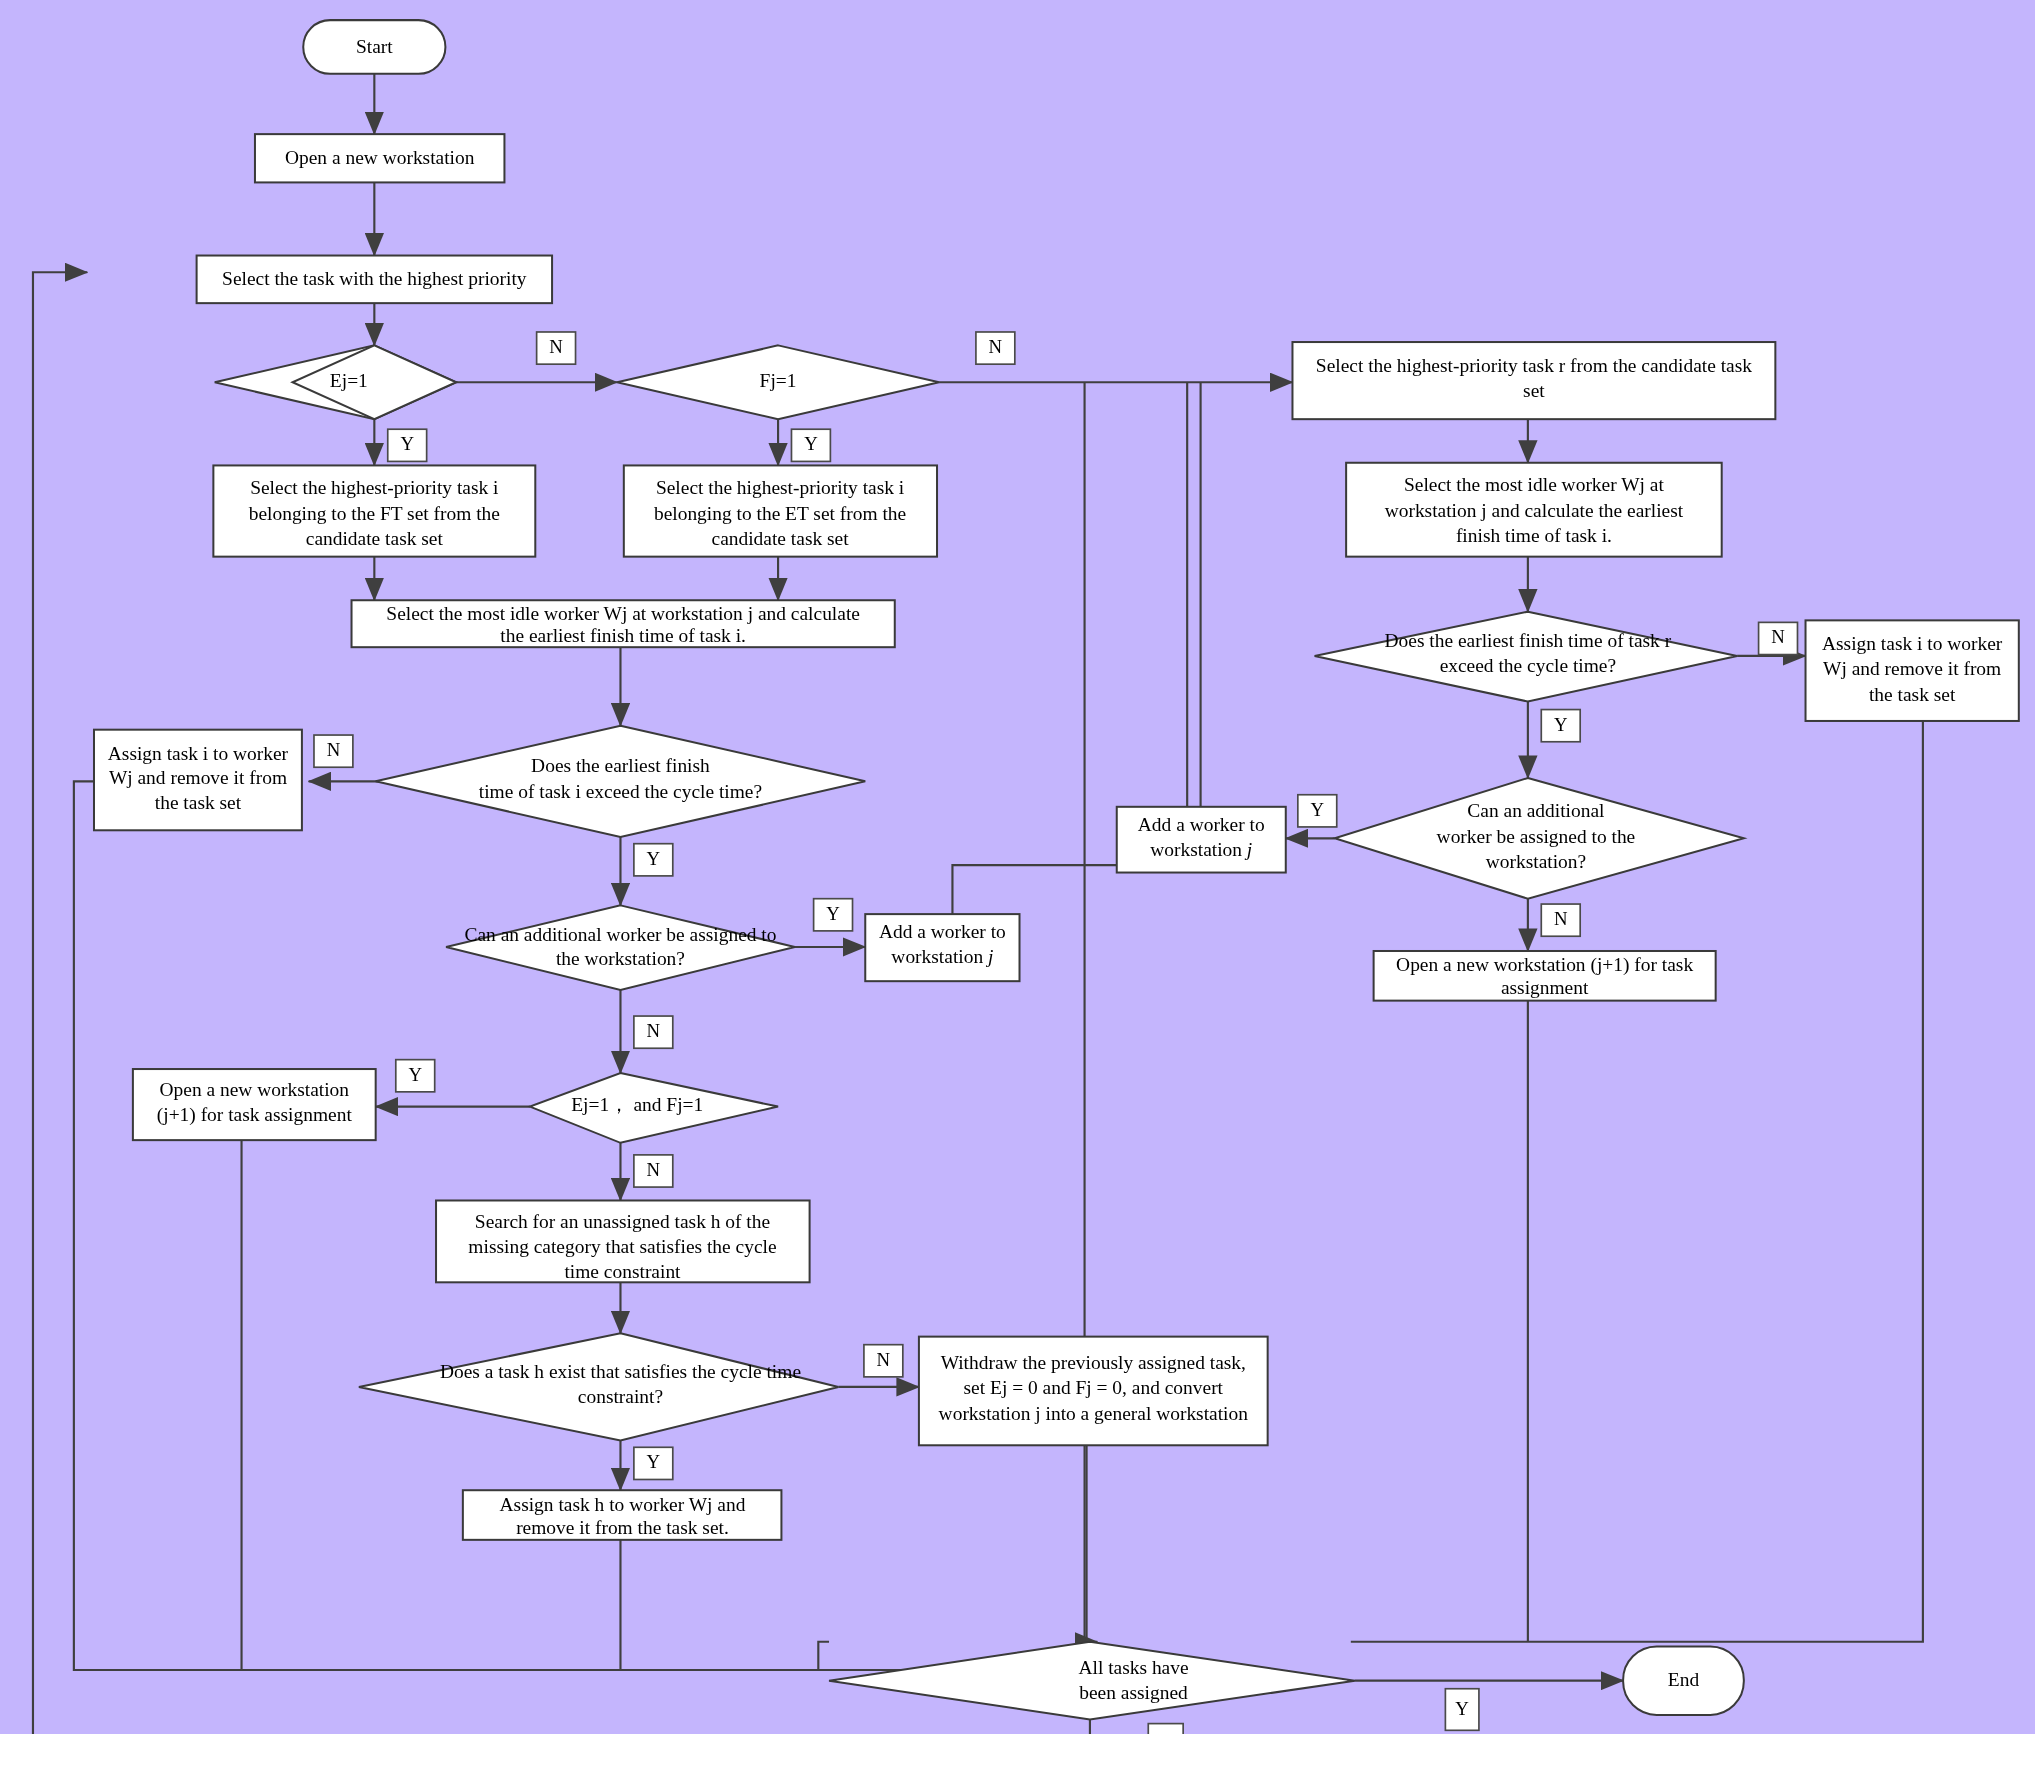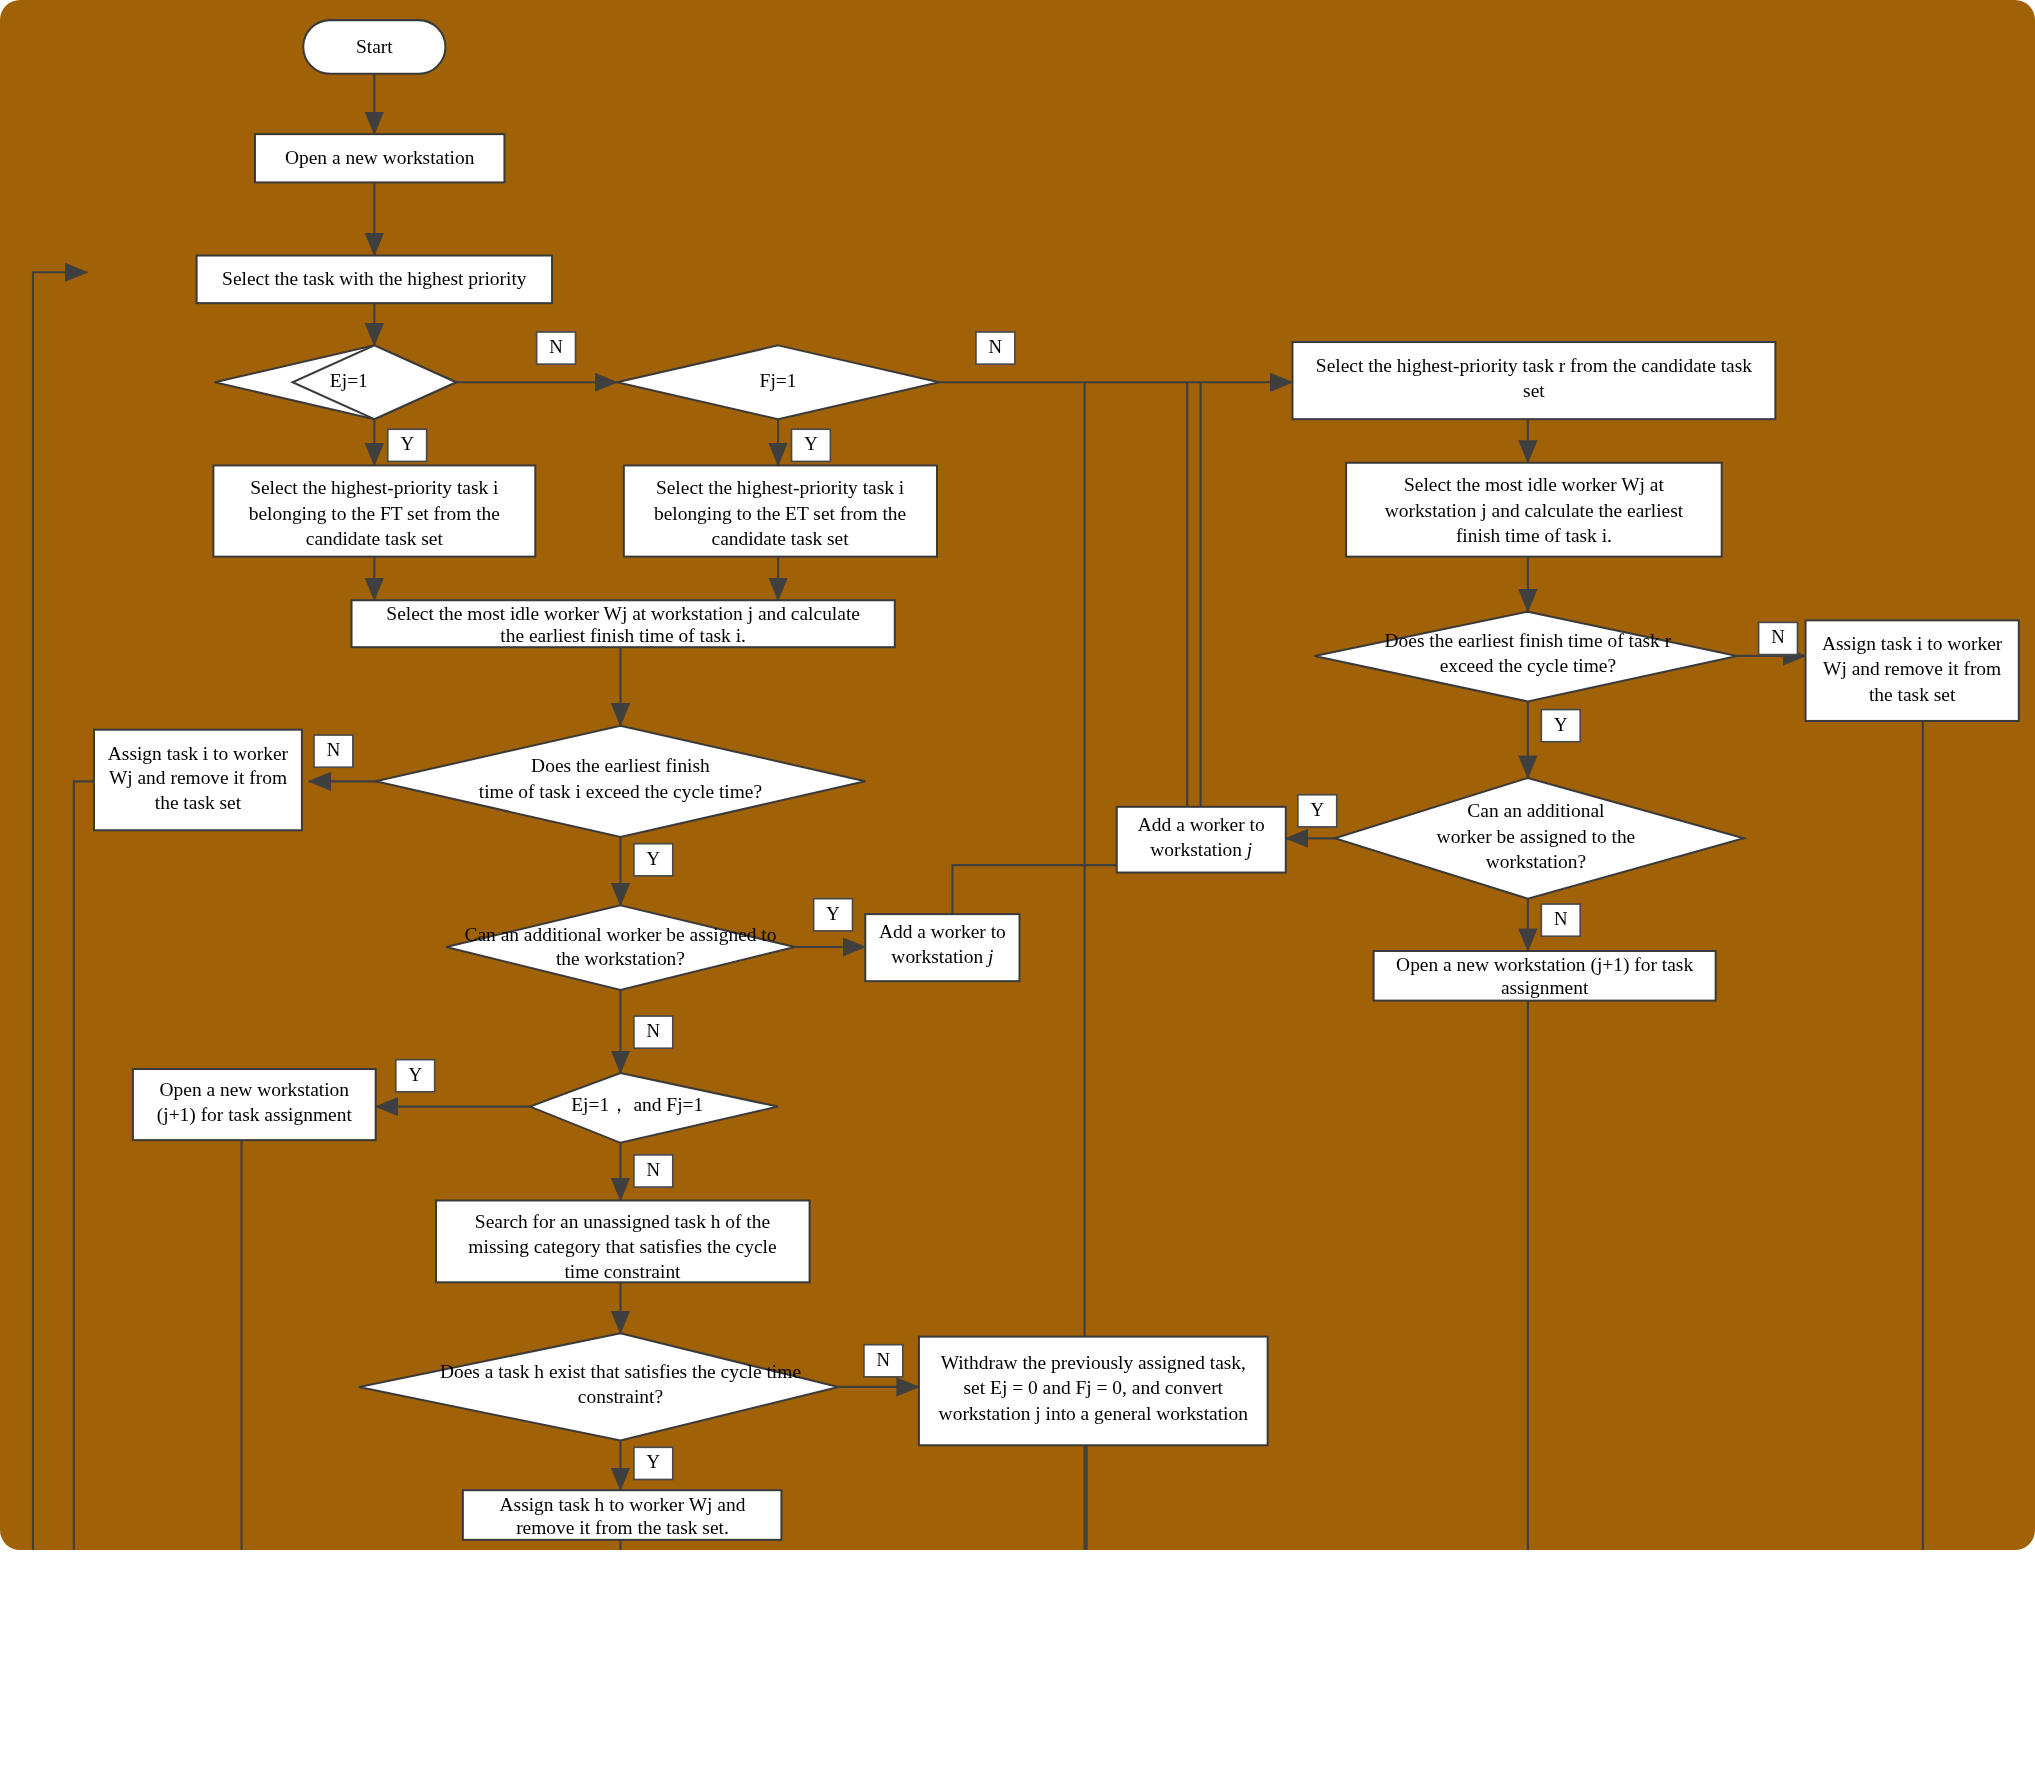--- a/index.html
+++ b/index.html
@@ -3,24 +3,23 @@
 <meta charset="utf-8">
 <style>
   html, body {
     margin: 0;
     padding: 0;
     background: #ffffff;
   }
   #canvas-wrap {
     position: relative;
     width: 2035px;
-    height: 1550px;
-    background: #a16207;
+    height: 1734px;
+    background: #c4b5fd;
     font-family: "Liberation Serif", "DejaVu Serif", serif;
-    border-radius: 20px;
   }
   svg#flow {
     position: absolute;
     inset: 0;
     width: 2035px;
     height: 1790px;
   }
   .shape-stroke {
     fill: #ffffff;
     stroke: #3a3a3a;

